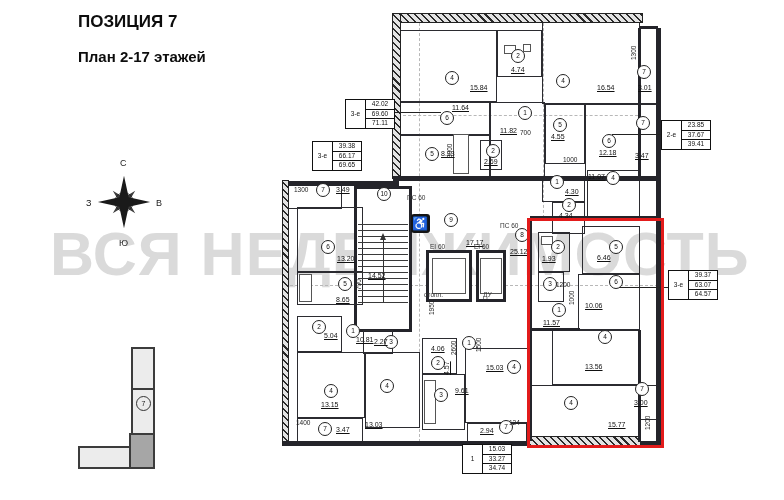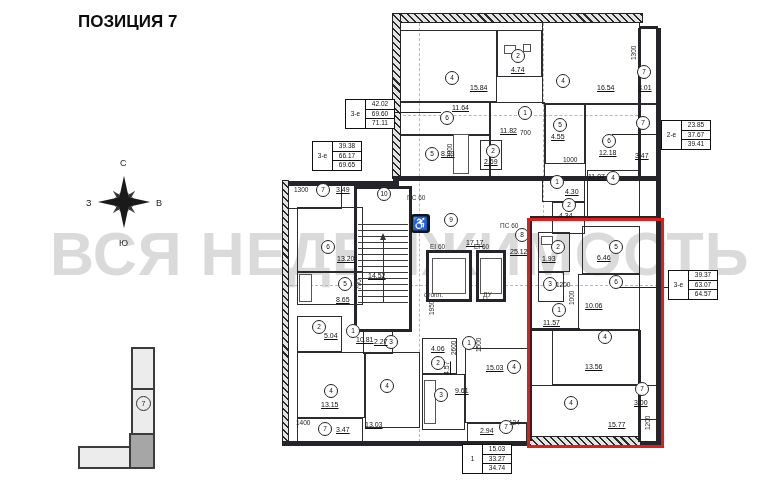--- a/index.html
+++ b/index.html
@@ -64,20 +64,21 @@
   .hl{position:absolute;left:527px;top:218px;width:137px;height:230px;box-sizing:border-box;
     border:3px solid #e21b1b;z-index:9;}
 </style>
 </head>
 <body>
 
 <div class="canvas">
 
   <div class="title-block">
     <p class="t1">ПОЗИЦИЯ 7</p>
+    <p class="t3">План 2-17 этажей</p>
   </div>
 
   <div class="watermark" style="color: rgb(196, 196, 196);">ВСЯ НЕДВИЖИМОСТЬ</div>
 
   <div class="compass">
     <span class="cl cn">С</span>
     <span class="cl cs">Ю</span>
     <span class="cl cw">З</span>
     <span class="cl ce">В</span>
     <svg width="56" height="56" viewBox="-30 -30 60 60">

